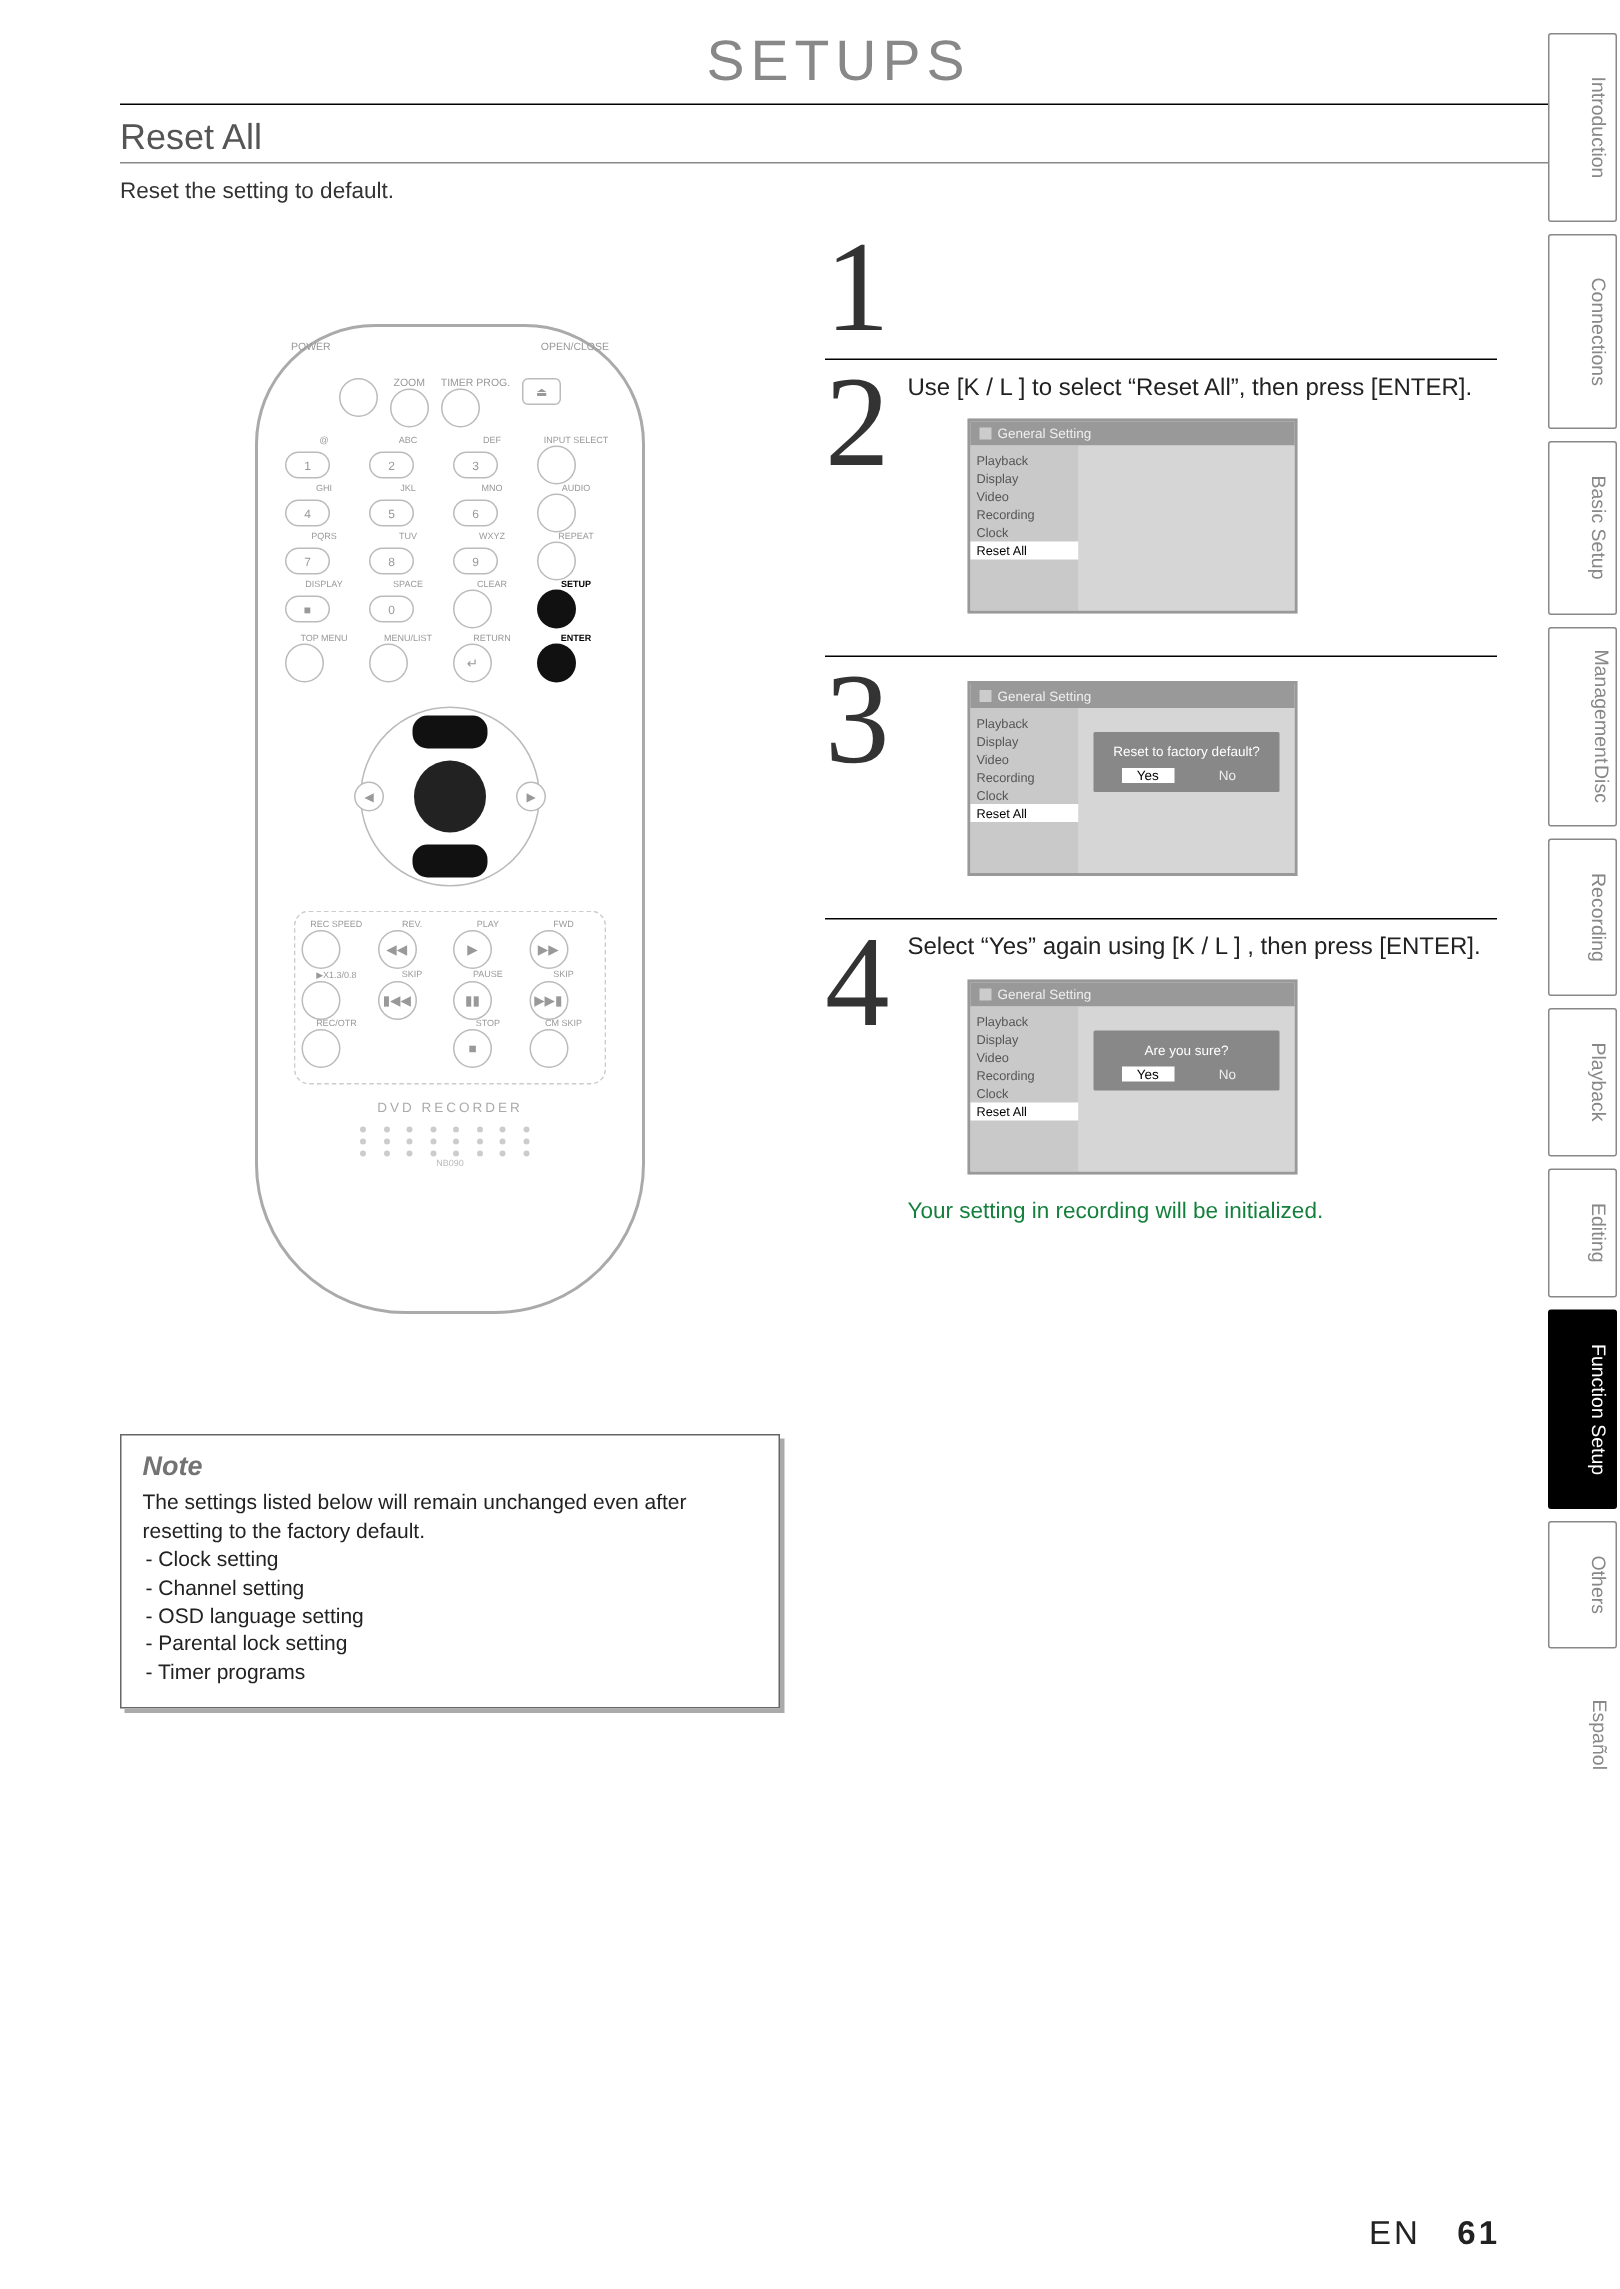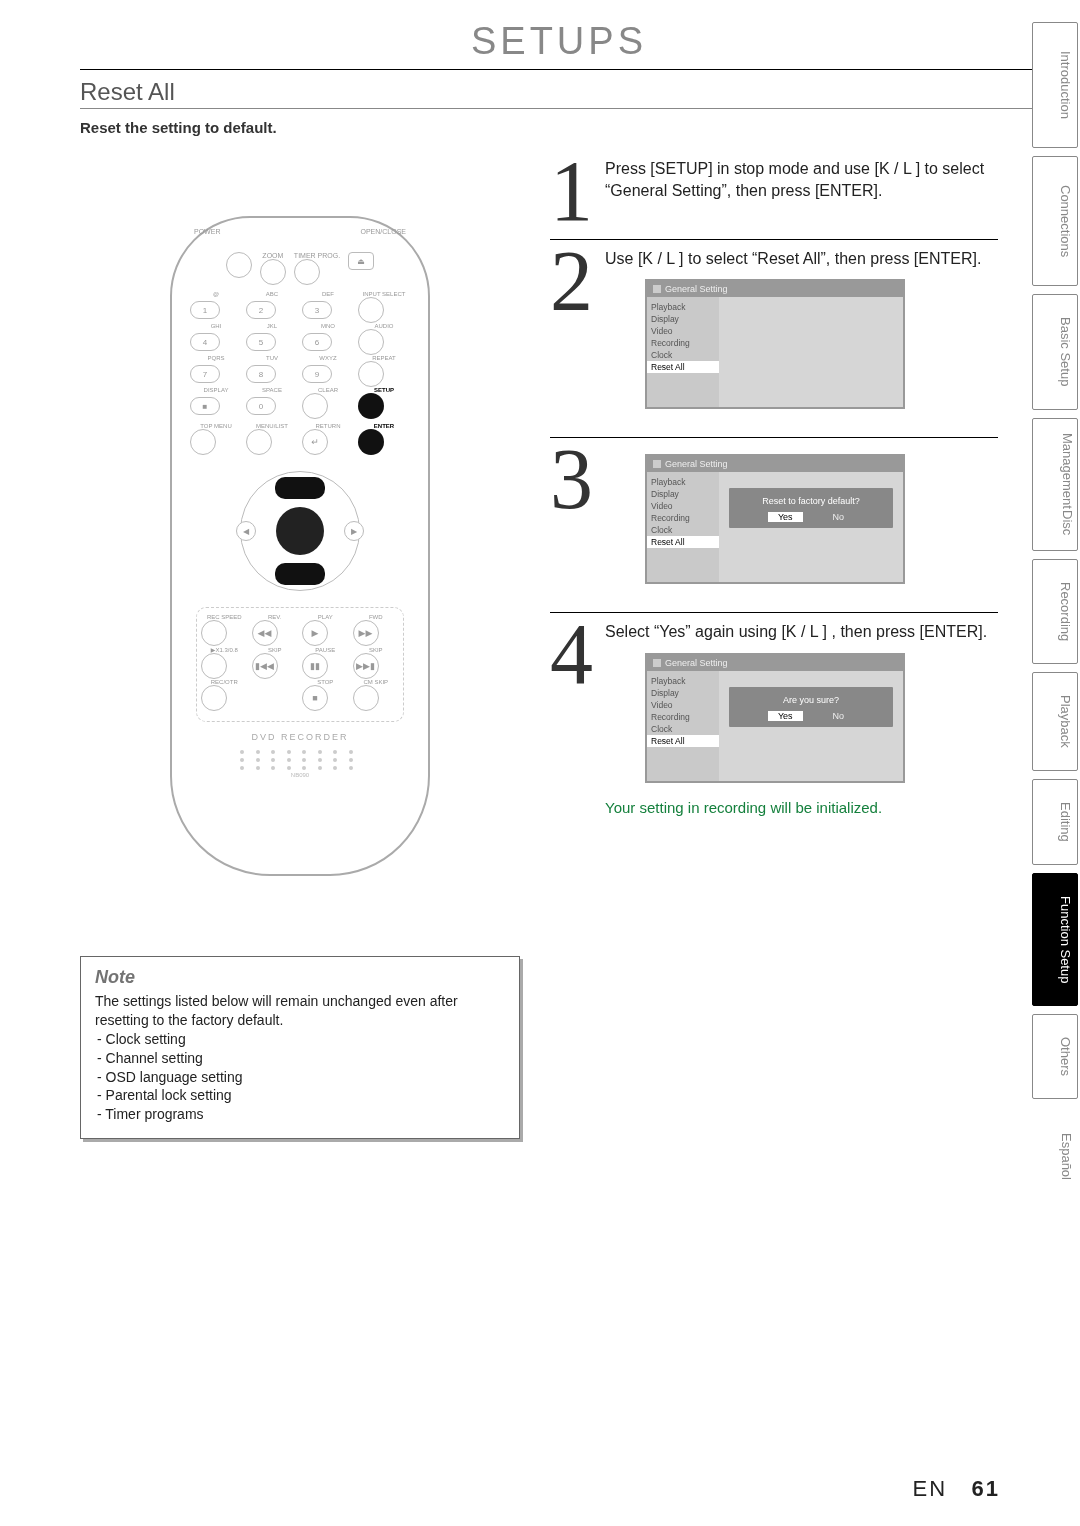--- a/index.html
+++ b/index.html
@@ -25,21 +25,21 @@
     margin-bottom: 6px;
   }
   .hr-top { border: none; border-top: 1.5px solid #000; margin: 0 0 4px 0; }
   .subheading {
     font-size: 24px;
     font-weight: normal;
     color: #555;
     margin: 8px 0 2px 0;
   }
   .hr-sub { border: none; border-top: 1px solid #888; margin-bottom: 10px; }
-  .intro-text { font-size: 15px; color: #333; margin-bottom: 20px; font-weight: bold; }
+  .intro-text { font-size: 15px; color: #333; margin-bottom: 20px; }
 
   .columns { display: flex; gap: 30px; }
   .col-left { flex: 0 0 380px; }
   .col-right { flex: 1; padding-right: 40px; }
 
   
   .remote {
     width: 260px;
     margin: 60px auto 0 auto;
     position: relative;
@@ -117,21 +117,21 @@
 
   
   .step { display: flex; gap: 12px; margin-bottom: 12px; border-top:1px solid #000; padding-top:6px; }
   .step:first-child { border-top:none; padding-top:0; }
   .step-num { font-size: 86px; line-height: 0.82; font-weight: 300; color: #333; font-family: "Times New Roman", serif; }
   .step-text { font-size: 16px; color: #222; line-height: 1.35; padding-top: 2px; }
   .after-text { font-size:15px; color:#15803d; margin-top:6px; }
 
   
   .osd {
-    width: 260px; border: 2px solid #999; background: #ddd;
+    width: 220px; border: 2px solid #999; background: #ddd;
     margin: 10px 0 16px 40px;
   }
   .osd-header {
     background: #999; color: #eee; font-size: 9px; padding: 3px 6px;
     display:flex; align-items:center; gap:4px;
   }
   .osd-header::before {
     content:""; display:inline-block; width:8px; height:8px; background:#ccc;
   }
   .osd-body { display:flex; min-height:110px; }
@@ -382,21 +382,20 @@
           <div class="indent">- OSD language setting</div>
           <div class="indent">- Parental lock setting</div>
           <div class="indent">- Timer programs</div>
         </div>
       </div>
     </div>
 
     <div class="col-right">
       <div class="step">
         <div class="step-num">1</div>
-        <div class="step-text">Press [SETUP] in stop mode and use [K / L ] to select “General Setting”, then press [ENTER].</div>
       </div>
 
       <div class="step">
         <div class="step-num">2</div>
         <div style="flex:1">
           <div class="step-text">Use [K / L ] to select “Reset All”, then press [ENTER].</div>
           <div class="osd">
             <div class="osd-header">
                 <span>General Setting</span>
               </div>

